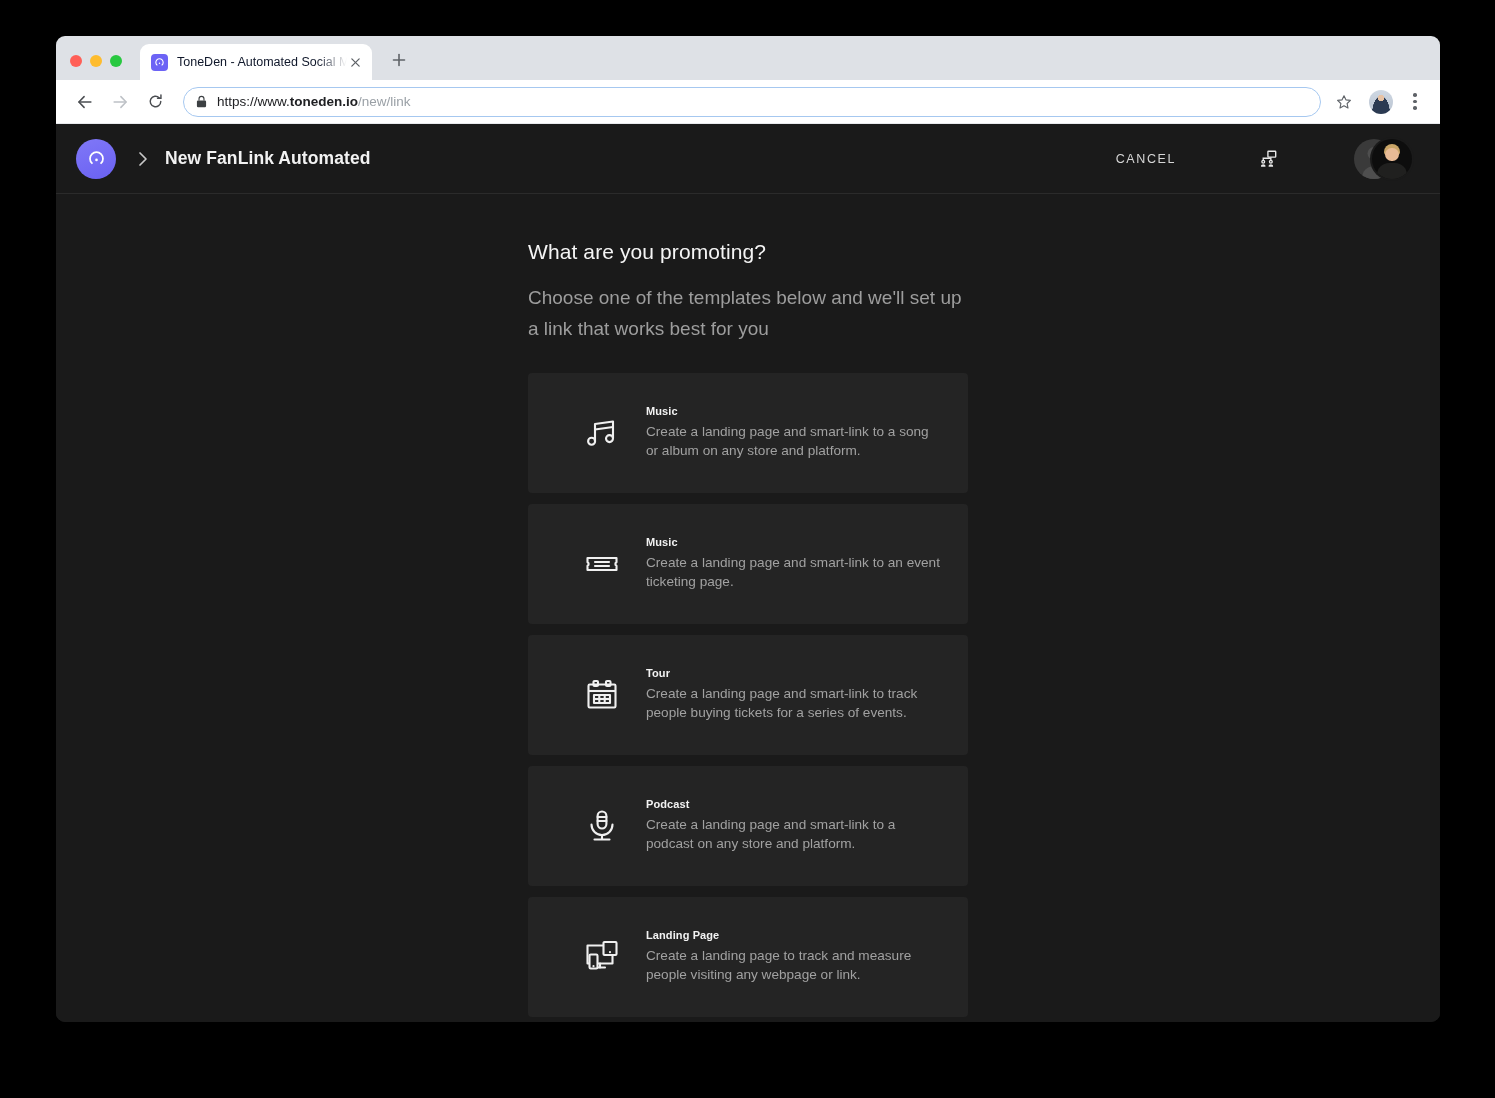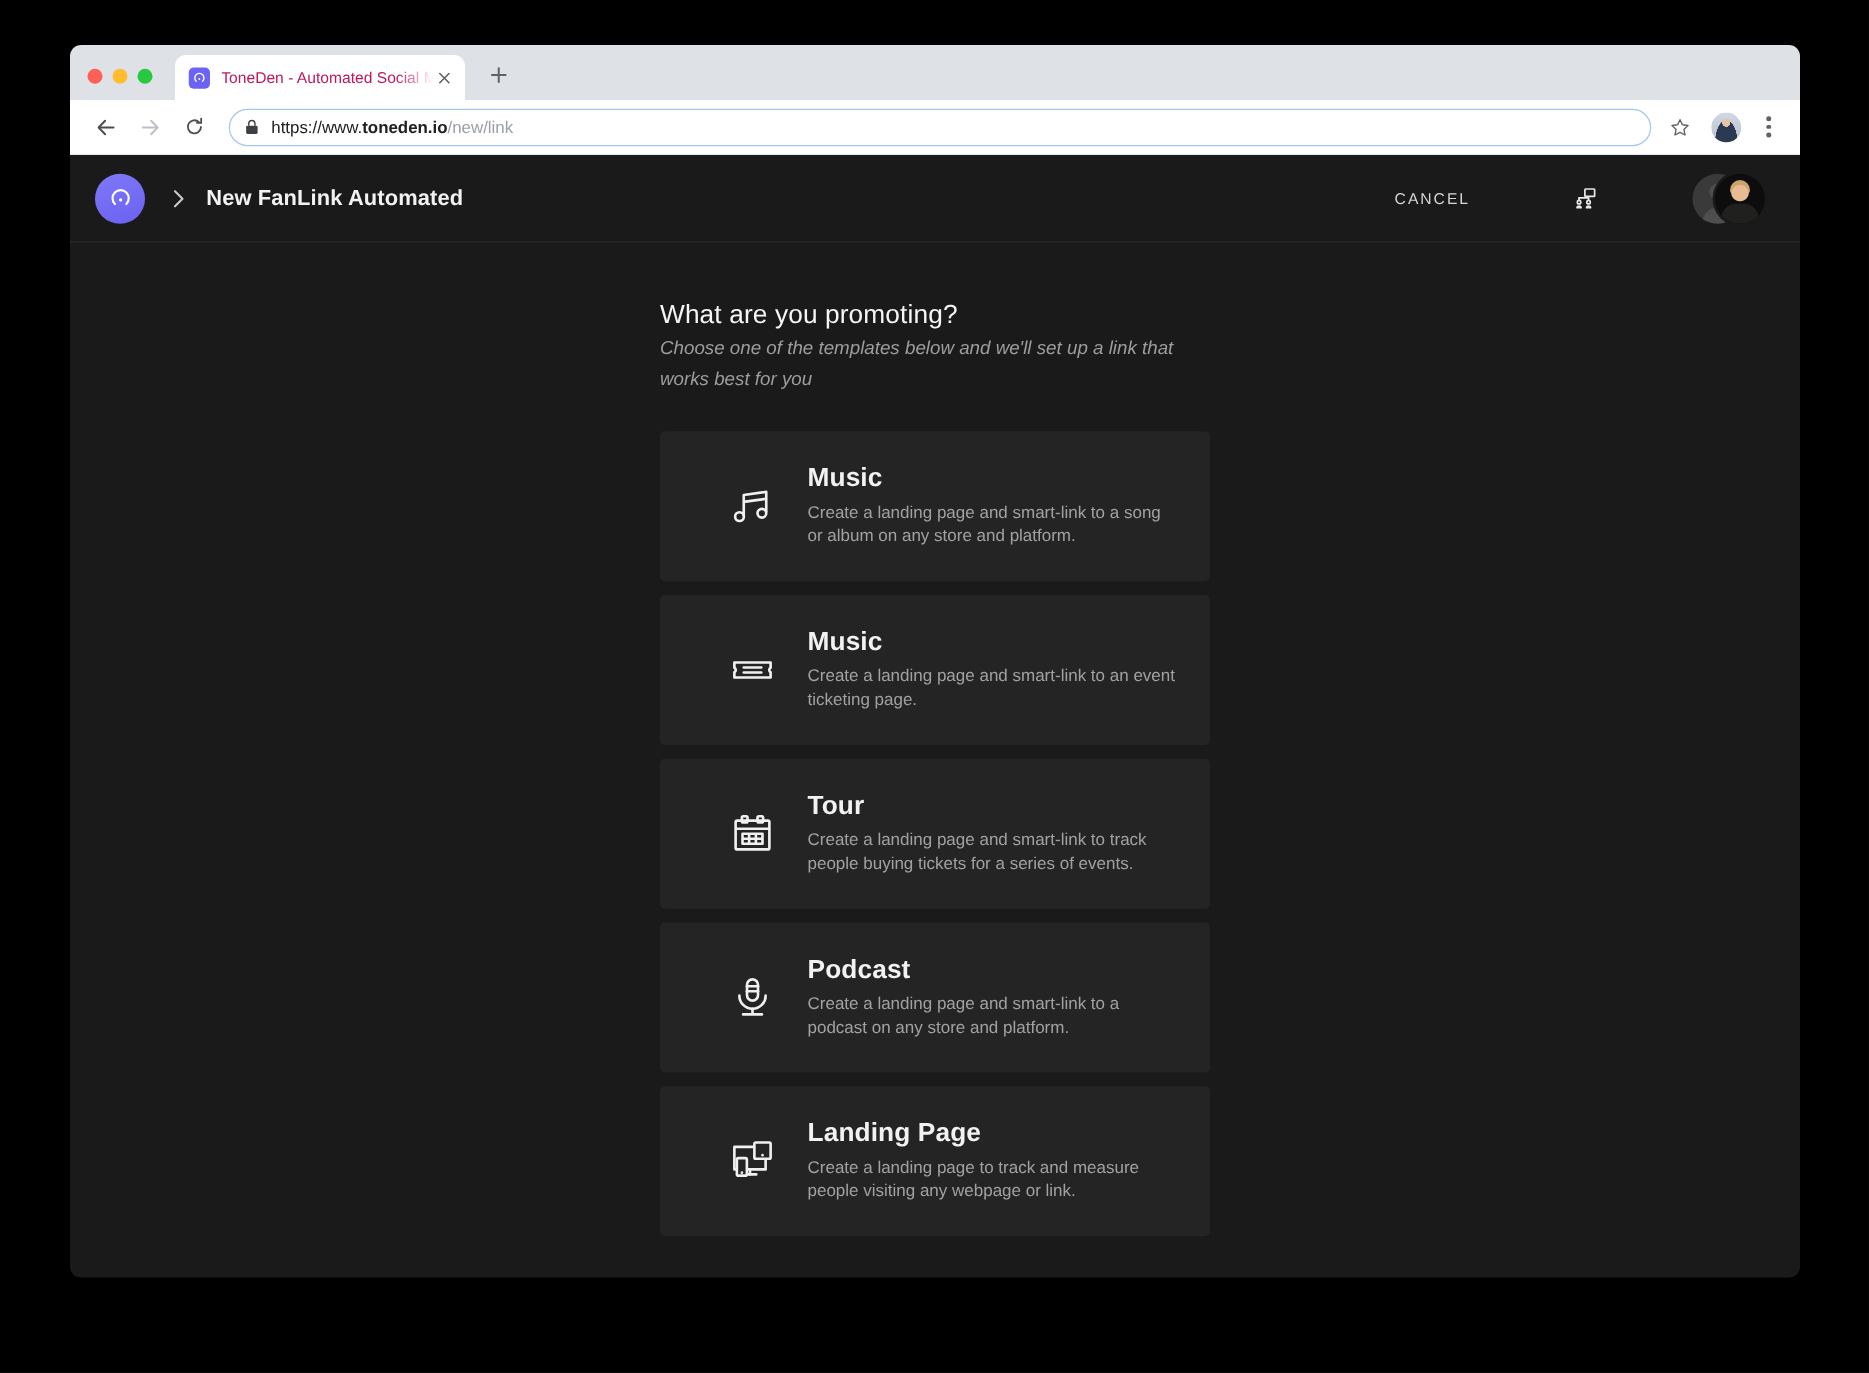--- a/index.html
+++ b/index.html
@@ -60,21 +60,21 @@
   .tab-favicon {
     width: 17px; height: 17px;
     border-radius: 4px;
     background: #6c63f5;
     display: flex; align-items: center; justify-content: center;
     flex: 0 0 auto;
   }
   .tab-title {
     margin-left: 9px;
     font-size: 12.5px;
-    color: #be185d;
+    color: #0f172a;
     white-space: nowrap;
     overflow: hidden;
     flex: 1 1 auto;
     -webkit-mask-image: linear-gradient(to right, #000 82%, transparent 100%);
     mask-image: linear-gradient(to right, #000 82%, transparent 100%);
   }
   .tab-close {
     width: 17px; height: 17px;
     flex: 0 0 auto;
     display: flex; align-items: center; justify-content: center;
@@ -273,47 +273,46 @@
     width: 440px;
     margin: 0 auto 0 472px;
   }
   .page-title {
     font-size: 21px;
     font-weight: 400;
     color: #f5f5f5;
     letter-spacing: 0.1px;
   }
   .page-sub {
-    margin-top: 3px;
-    font-size: 15px;
+    margin-top: 18px;
+    font-size: 19px;
     line-height: 1.65;
     color: #9d9d9d;
     max-width: 436px;
-    font-style: italic;
   }
 
   .cards { margin-top: 28px; display: flex; flex-direction: column; gap: 11px; }
   .card {
     background: #242424;
     border-radius: 4px;
     height: 120px;
     display: flex;
     align-items: center;
     padding: 0 26px 0 52px;
     cursor: pointer;
   }
   .card-icon {
     flex: 0 0 auto;
     width: 44px;
     display: flex; align-items: center; justify-content: center;
     color: #f0f0f0;
   }
   .card-text { margin-left: 22px; }
   .card-title {
-    font-size: 21px;
+    font-size: 11px;
     font-weight: 700;
     color: #f2f2f2;
     letter-spacing: 0.1px;
   }
   .card-desc {
     margin-top: 5px;
     font-size: 13.6px;
     line-height: 1.42;
     color: #a1a1a1;
     max-width: 330px;

